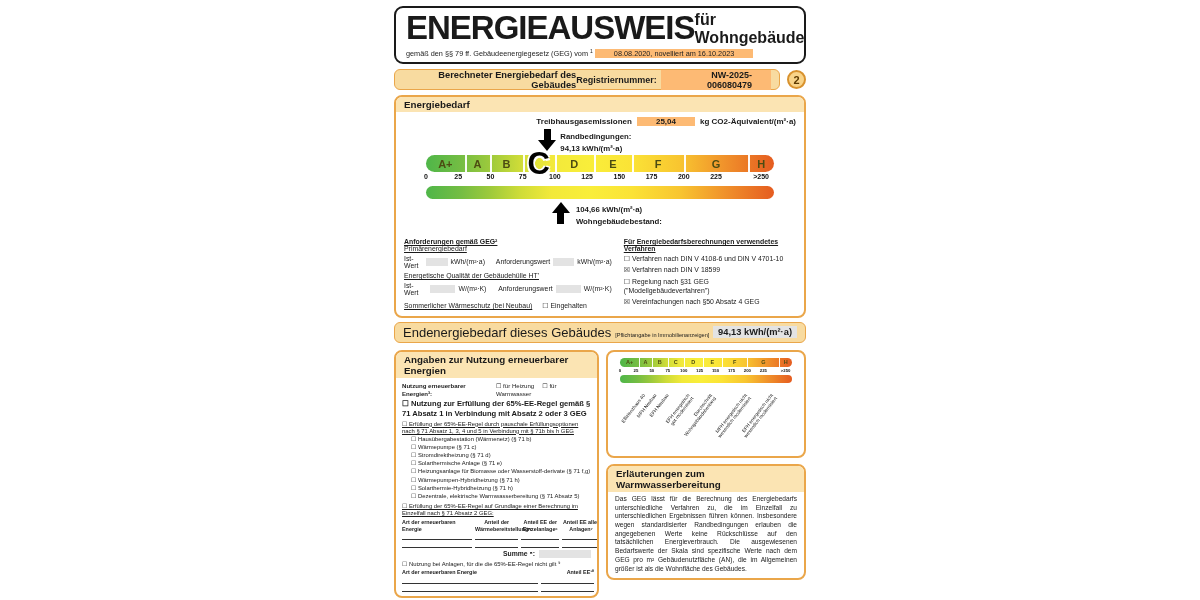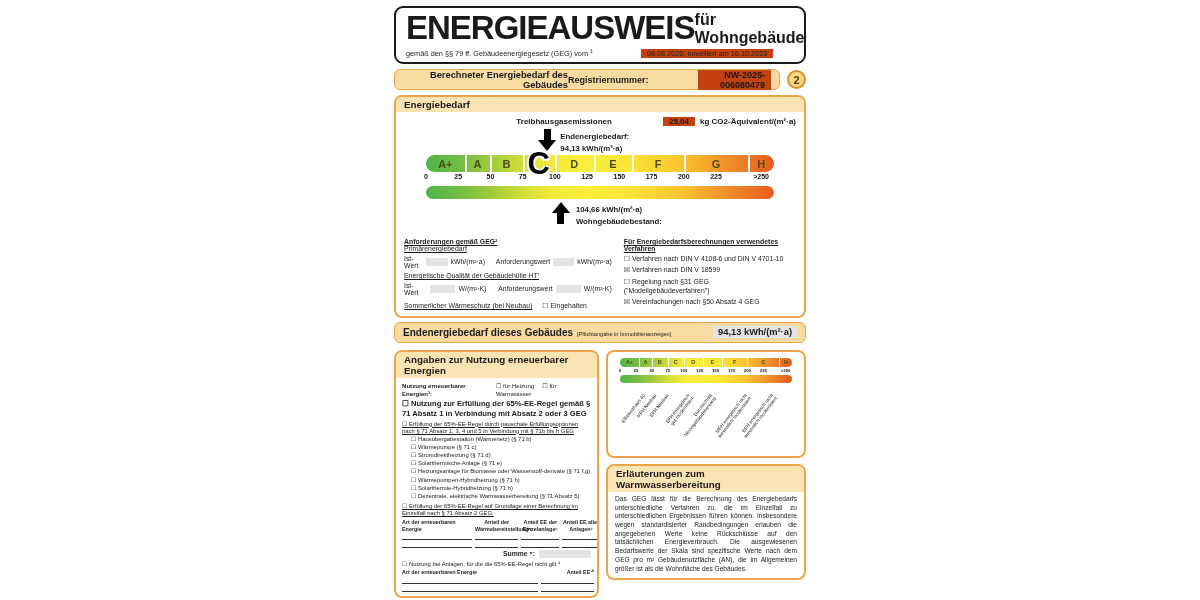--- a/index.html
+++ b/index.html
@@ -6,21 +6,21 @@
   html,body { width:1200px; height:600px; background:#fff; overflow:hidden;
     font-family:"Liberation Sans", sans-serif; color:#1a1a1a; }
   .doc { width:412px; margin:6px auto 0 auto; }
 
   
   .header-box { border:2px solid #1a1a1a; border-radius:9px; padding:3px 10px 4px 10px; background:#fff; }
   .title-row { display:flex; align-items:flex-start; gap:0; }
   .main-title { font-size:33px; font-weight:bold; letter-spacing:-1px; line-height:1; }
   .sub-title { font-size:16px; font-weight:bold; }
   .law-line { font-size:7.3px; margin-top:1px; color:#222; }
-  .gray-box { background:#c2410c; padding:0 6px; display:inline-block;margin-left:46px; }
+  .gray-box { background:#fdba74; padding:0 19px; display:inline-block; }
   sup.fn { font-size:5px; vertical-align:super; }
 
   
   .banner-row { display:flex; align-items:center; gap:7px; margin-top:5px;text-align:right; }
   .banner { flex:1; background:#f8dba0; border:1px solid #eaa64a; border-radius:6px;
     height:21px; display:flex; align-items:center; justify-content:space-between; padding:0 8px; }
   .banner-title { font-size:9.3px; font-weight:bold; }
   .reg-wrap { display:flex; align-items:center; gap:4px; font-size:9px; font-weight:bold; }
   .badge { width:19px; height:19px; border-radius:50%; background:#f9d489; border:2px solid #d8922e;
     display:flex; align-items:center; justify-content:center; font-size:11px; font-weight:bold; color:#5d3a00; flex:none; }
@@ -65,21 +65,21 @@
   .req-line { display:flex; align-items:center; gap:3px; margin:2.5px 0 3.5px 0; }
   .blank { width:26px; height:8px; background:#e3e3e3; display:inline-block; }
   .cb { margin-right:2px; }
   .cb-line { margin:2.5px 0; line-height:1.3; }
   .summer-row { display:flex; gap:10px; margin-top:6px; align-items:center; }
 
   
   .banner2 { margin-top:4px; background:#f8dba0; border:1px solid #eaa64a; border-radius:6px;
     height:21px; display:flex; align-items:center; justify-content:space-between; padding:0 8px; }
   .banner2 .left { display:flex; align-items:baseline; gap:4px; }
-  .banner2 .t { font-size:10px; font-weight:bold; }
+  .banner2 .t { font-size:13px; font-weight:normal; }
   .banner2 .note { font-size:5.6px; }
   .banner2 .val { font-size:9.3px; font-weight:bold; background:#e3e3e3; padding:1px 5px; }
 
   
   .bottom-row { display:flex; gap:7px; margin-top:7px; align-items:stretch; }
   .p-renew { width:205px; flex:none; }
   .p-renew .content { padding:3px 6px 4px 6px; font-size:5.9px; line-height:1.25; }
   .right-stack { flex:1; display:flex; flex-direction:column; gap:6px; }
 
   .usage-row { display:flex; gap:8px; align-items:center; font-size:6.1px; margin-top:1px; }
@@ -152,21 +152,21 @@
         <span class="gray-box">25,04</span>
         <span>kg CO2-Äquivalent/(m²·a)</span>
       </div>
 
       <div class="scale-block">
         <div class="arrow" id="arrow-down-wrap" style="left: calc(34.863% - 9px);">
           <div class="stem"></div>
             <div class="head-down"></div>
         </div>
         <div class="arrow-label" id="ee-text" style="left: calc(34.863% + 13px);">
-          <div>Endenergiebedarf:</div>
+          <div>Randbedingungen:</div>
           <div>94,13 kWh/(m²·a)</div>
         </div>
         <div class="bands" id="scale-main-bands">
             <span class="band-letter" style="left: 5.55556%;">A+</span>
             <span class="band-divider" style="left: 11.1111%;"></span>
             <span class="band-letter" style="left: 14.8148%;">A</span>
             <span class="band-divider" style="left: 18.5185%;"></span>
             <span class="band-letter" style="left: 23.1481%;">B</span>
             <span class="band-divider" style="left: 27.7778%;"></span>
             <span class="band-letter big" style="left: 32.4074%;">C</span>

